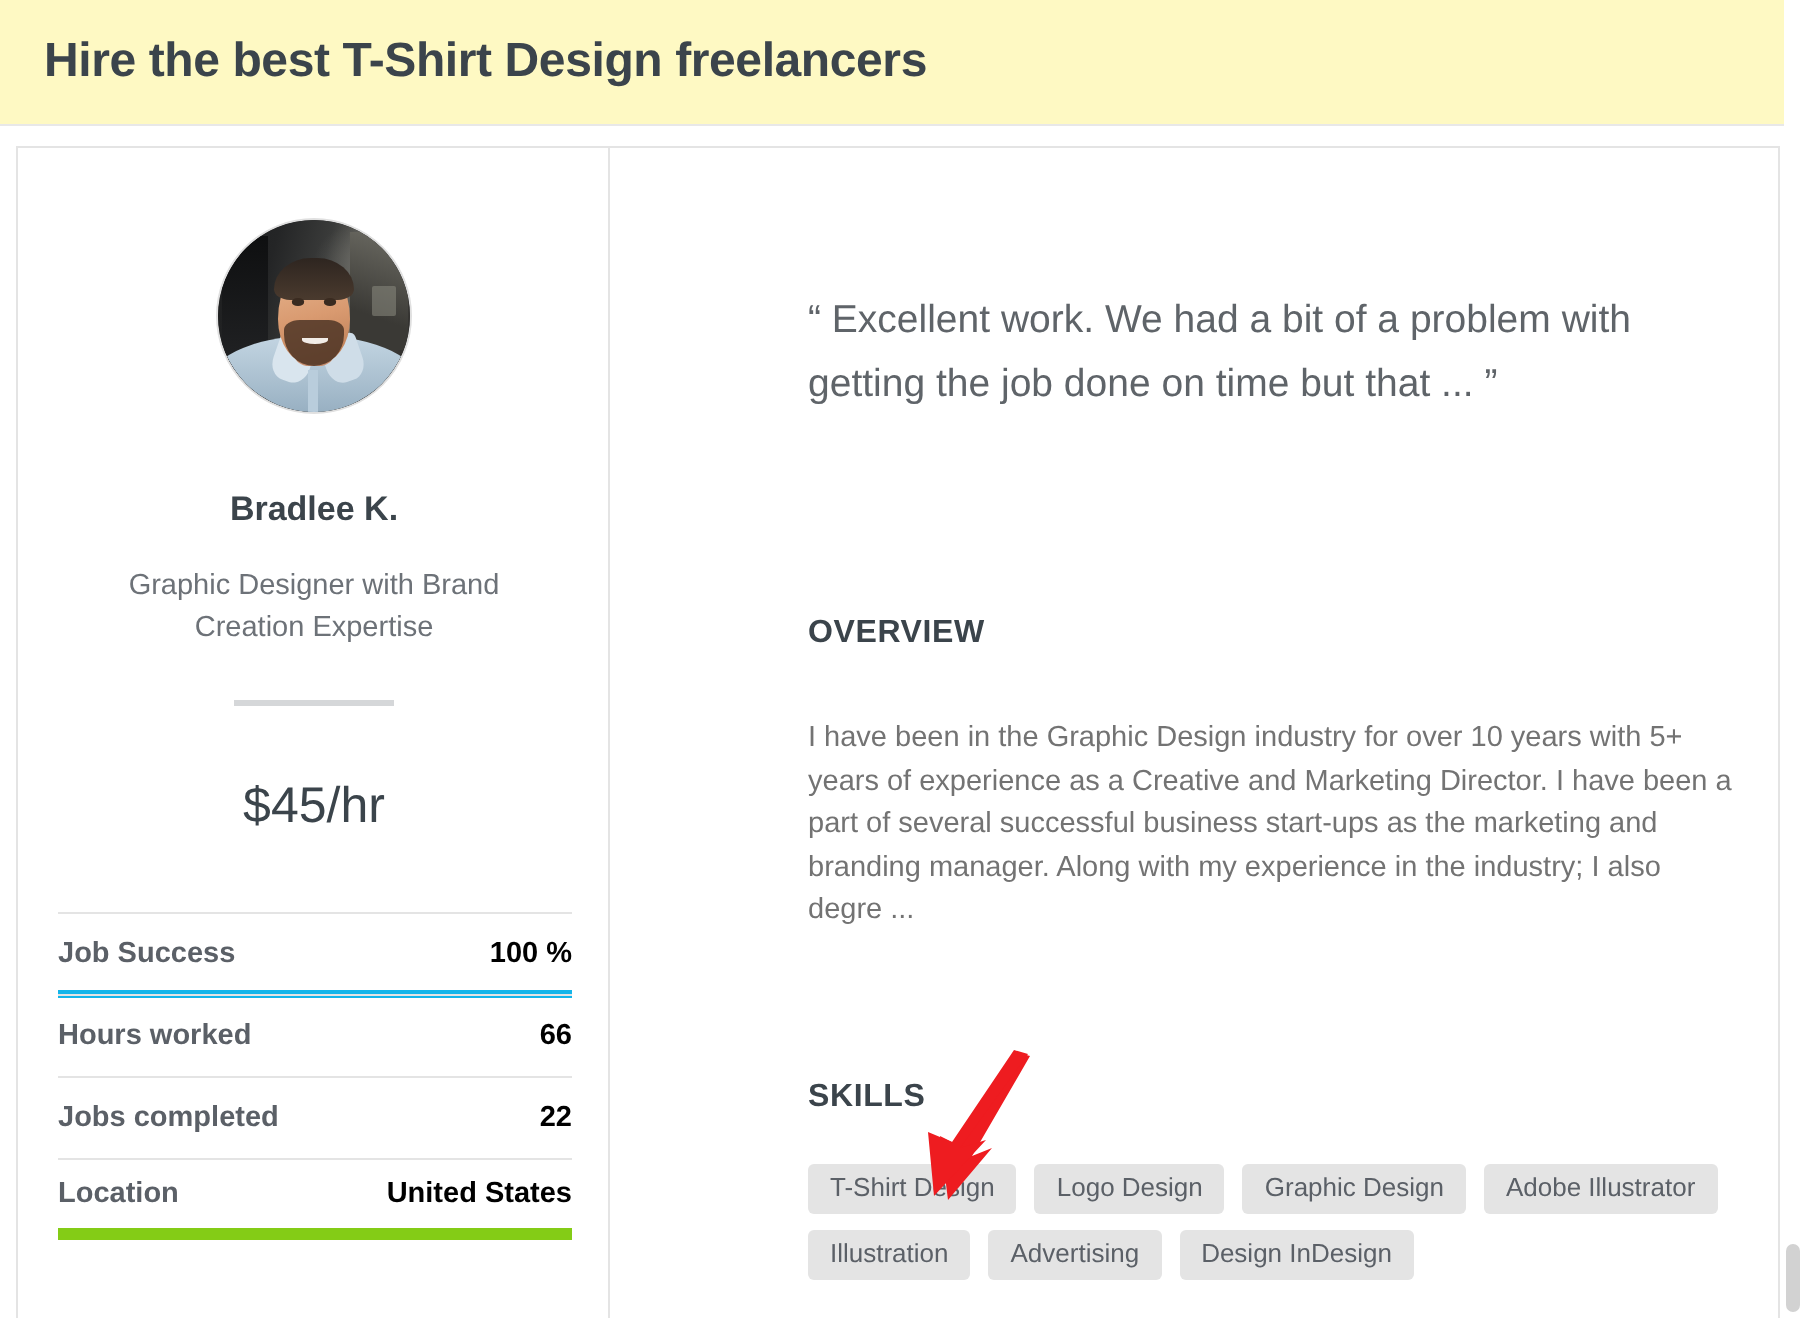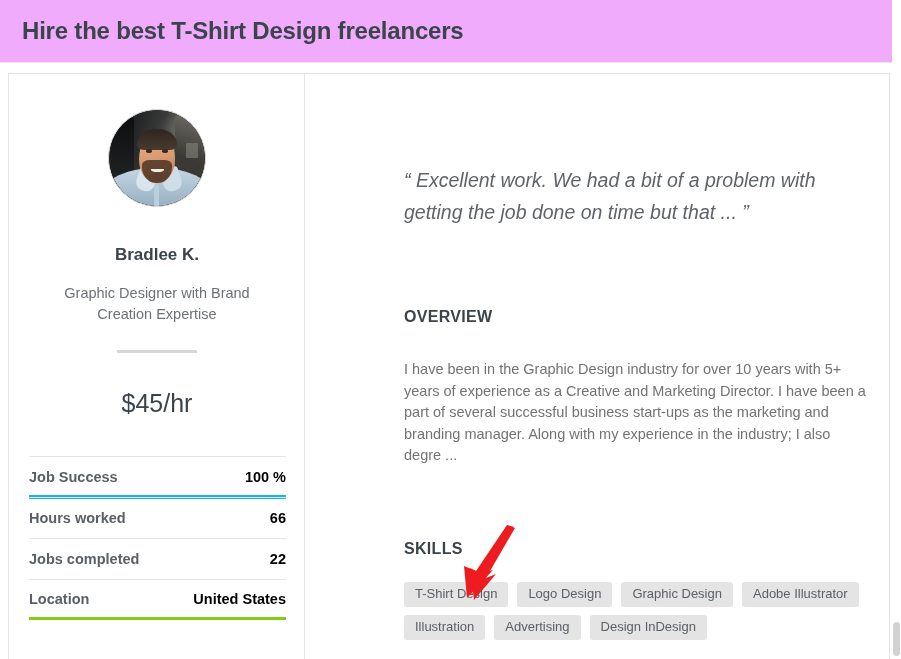--- a/index.html
+++ b/index.html
@@ -20,21 +20,21 @@
     background: #ffffff;
   }
 
   
   .page-header {
     position: absolute;
     left: 0;
     top: 0;
     width: 901px;
     height: 63px;
-    background: #f0abfc;
+    background: #fef9c3;
     border-bottom: 1px solid #e8e8e8;
   }
   .page-title {
     position: absolute;
     left: 22px;
     top: 17px;
     font-size: 24px;
     font-weight: bold;
     color: #3b444b;
     letter-spacing: -0.2px;
@@ -202,21 +202,21 @@
   }
   .stat-row {
     position: relative;
     height: 41px;
     border-top: 1px solid #e4e4e4;
     display: flex;
     align-items: center;
     justify-content: space-between;
     font-weight: bold;
   }
-  .stats .stat-row:last-child { border-bottom: 3px solid #84cc16; }
+  .stats .stat-row:last-child { border-bottom: 6px solid #84cc16; }
   .stat-label {
     font-size: 14.5px;
     color: #5b6067;
   }
   .stat-value {
     font-size: 14.5px;
     color: #000000;
   }
   .progress-track {
     position: absolute;
@@ -229,23 +229,21 @@
     background: #13b5ea;
   }
 
   
   .quote {
     position: absolute;
     left: 98px; top: 70px;
     width: 460px;
     font-size: 19.5px;
     line-height: 32px;
-    font-style: italic;
     color: #5f6469;
-    margin-top: 20px;
   }
 
   .section-heading {
     position: absolute;
     font-size: 16px;
     font-weight: bold;
     color: #3b444b;
     letter-spacing: 0.3px;
   }
   .overview-heading { left: 98px; top: 234px; }

